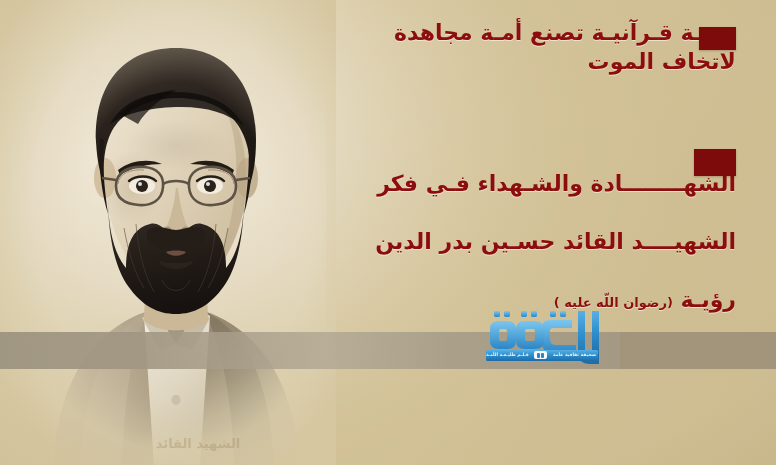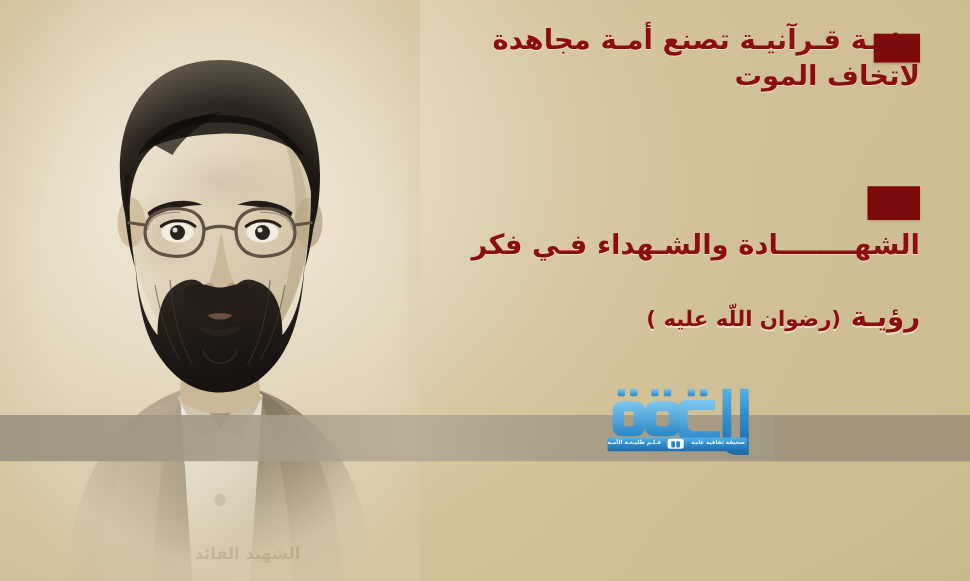--- a/index.html
+++ b/index.html
@@ -61,22 +61,22 @@
   }
   .headline{
     position:absolute;right:0;
     color:#8c0d0d;
     font-weight:700;
     line-height:1.32;
     text-shadow:0 1px 0 rgba(255,252,240,.55);
     white-space:pre-line;
   }
   .headline.block-a{top:18px;font-size:22px;letter-spacing:0px;}
-  .headline.block-b{top:153px;font-size:22px;letter-spacing:0px;margin-left:12px;}
-  .headline .small{font-size:17px;}
+  .headline.block-b{top:140px;font-size:22px;letter-spacing:0px;margin-left:12px;}
+  .headline .small{font-size:13px;}
 
   
   .marker{
     position:absolute;
     background:#7e0b0b;
     box-shadow:0 1px 2px rgba(70,20,10,.25);
   }
   .marker.m1{right:0;top:27px;width:37px;height:23px;}
   .marker.m2{right:0;top:149px;width:42px;height:27px;}
 
@@ -247,20 +247,21 @@
   </div>
 
   <div class="bg-vignette"></div>
 
   <div class="text-col">
     <div class="headline block-a">رؤيـة قـرآنيـة تصنع أمـة مجاهدة
 لاتخاف الموت</div>
 
     <div class="headline block-b">
       <div>الشهــــــــادة والشـهداء فـي فكر</div>
+      <div>الشهيــــد القائد حسـين بدر الدين</div>
       <div><span>رؤيـة</span> <span class="small">(رضوان اللّه عليه )</span></div>
     </div>
 
     <div class="marker m1"></div>
     <div class="marker m2"></div>
   </div>
 
   <div class="gray-band"></div>
   <div class="gray-band-r"></div>
 

